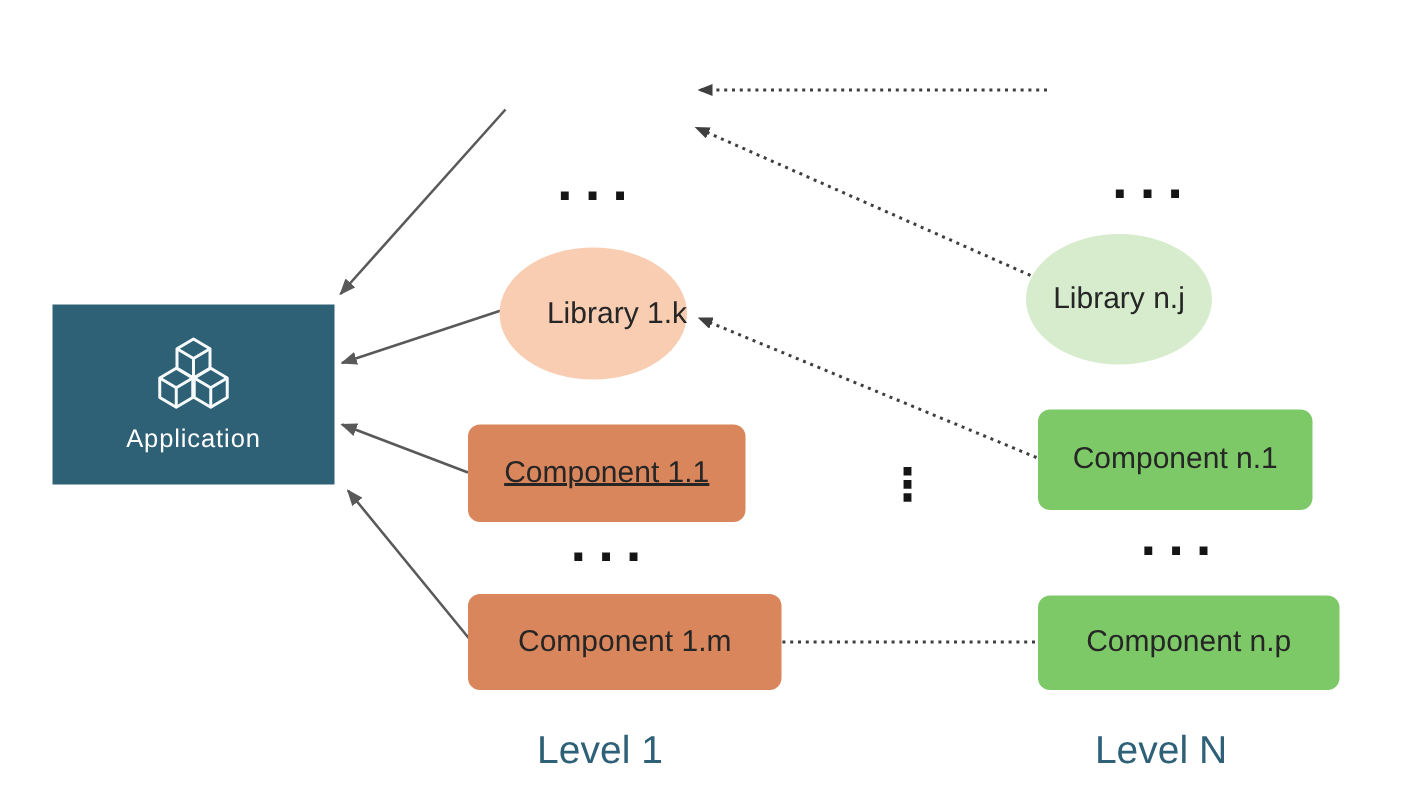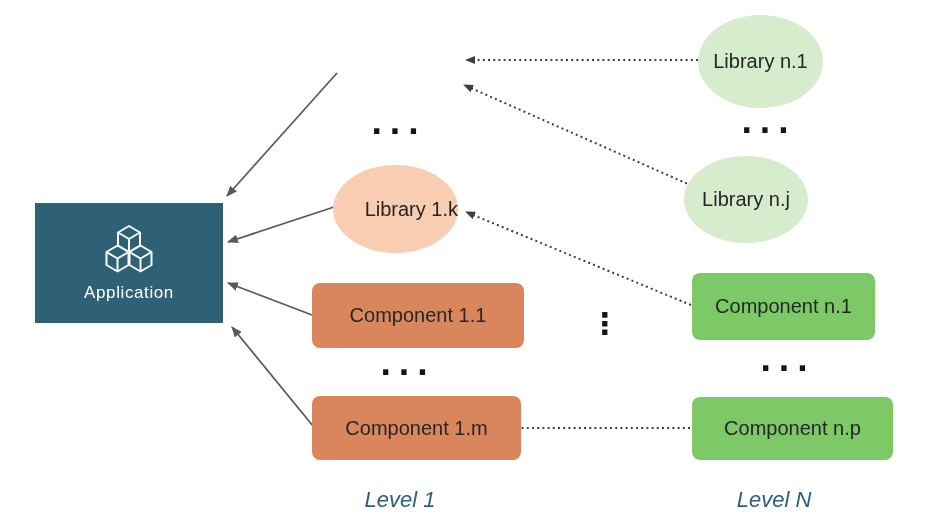--- a/index.html
+++ b/index.html
@@ -37,21 +37,21 @@
   #node-application{
     left:35px; top:203px; width:188px; height:120px;
     background:var(--c-app_bg); color:var(--c-app_text);
     flex-direction:column; gap:4px; border-radius:0;
   }
   #node-application .app-label{font-size:17px; letter-spacing:.6px; color:var(--c-app_text);}
   #node-application svg{display:block;}
 
   #node-lib-1-1{left:337px; top:27px;  width:123px; height:90px;}
   #node-lib-1-k{left:333px; top:165px; width:125px; height:88px;justify-content:flex-end;}
-  #node-comp-1-1{left:312px; top:283px; width:212px; height:65px;}
+  #node-comp-1-1{left:312px; top:283px; width:185px; height:65px;text-decoration:underline;}
   #node-comp-1-m{left:312px; top:396px; width:209px; height:64px;}
   #node-lib-n-1{left:698px; top:15px;  width:125px; height:93px;}
   #node-lib-n-j{left:684px; top:156px; width:124px; height:87px;}
   #node-comp-n-1{left:692px; top:273px; width:183px; height:67px;}
   #node-comp-n-p{left:692px; top:397px; width:201px; height:63px;}
 
   .dots{
     position:absolute; transform:translate(-50%,-50%);
     font-family:"DejaVu Sans",sans-serif; font-weight:bold; font-size:30px;
     letter-spacing:7px; color:var(--c-dots); line-height:12px; white-space:nowrap;
@@ -64,21 +64,21 @@
 
   .vdots{
     position:absolute; transform:translate(-50%,-50%);
     font-family:"DejaVu Sans",sans-serif; font-weight:bold; font-size:30px;
     color:var(--c-dots); line-height:1;
   }
   #vdots-mid{left:605px; top:324px;}
 
   .level-label{
     position:absolute; transform:translate(-50%,-50%);
-    color:var(--c-level_label_text); font-size:22px; white-space:nowrap;font-style:italic;
+    color:var(--c-level_label_text); font-size:26px; white-space:nowrap;
   }
   #label-level-1{left:400px; top:500px;}
   #label-level-n{left:774px; top:500px;}
 </style>
 </head>
 <body>
 
 <div id="canvas">
 
   <svg id="edge-layer" viewBox="0 0 936 527" xmlns="http://www.w3.org/2000/svg">
@@ -124,23 +124,20 @@
   <div class="node ellipse lib1" id="node-lib-1-k">
     <span>Library 1.k</span>
   </div>
   <div class="node rect comp1" id="node-comp-1-1">
     <span>Component 1.1</span>
   </div>
   <div class="node rect comp1" id="node-comp-1-m">
     <span>Component 1.m</span>
   </div>
 
-  <div class="node ellipse libn" id="node-lib-n-1">
-    <span>Library n.1</span>
-  </div>
   <div class="node ellipse libn" id="node-lib-n-j">
     <span>Library n.j</span>
   </div>
   <div class="node rect compn" id="node-comp-n-1">
     <span>Component n.1</span>
   </div>
   <div class="node rect compn" id="node-comp-n-p">
     <span>Component n.p</span>
   </div>
 

